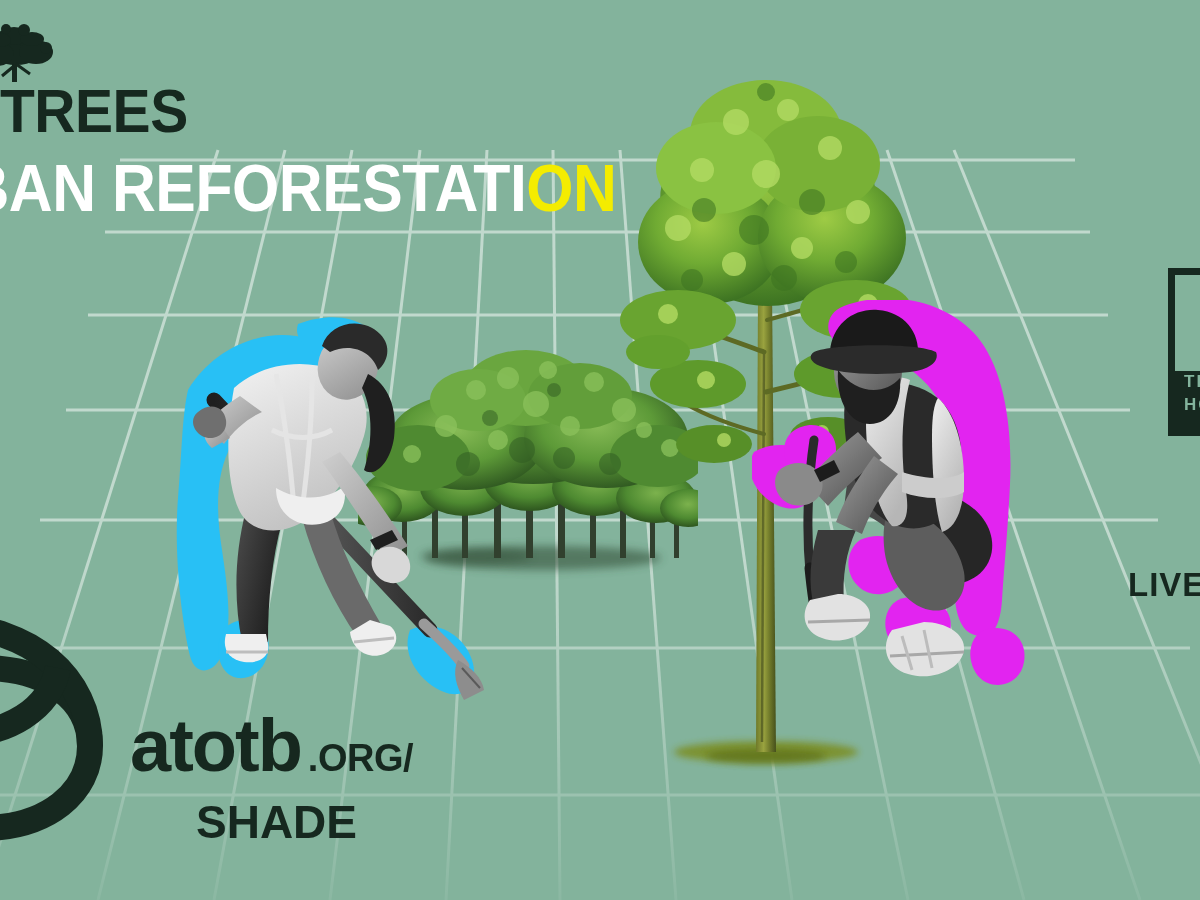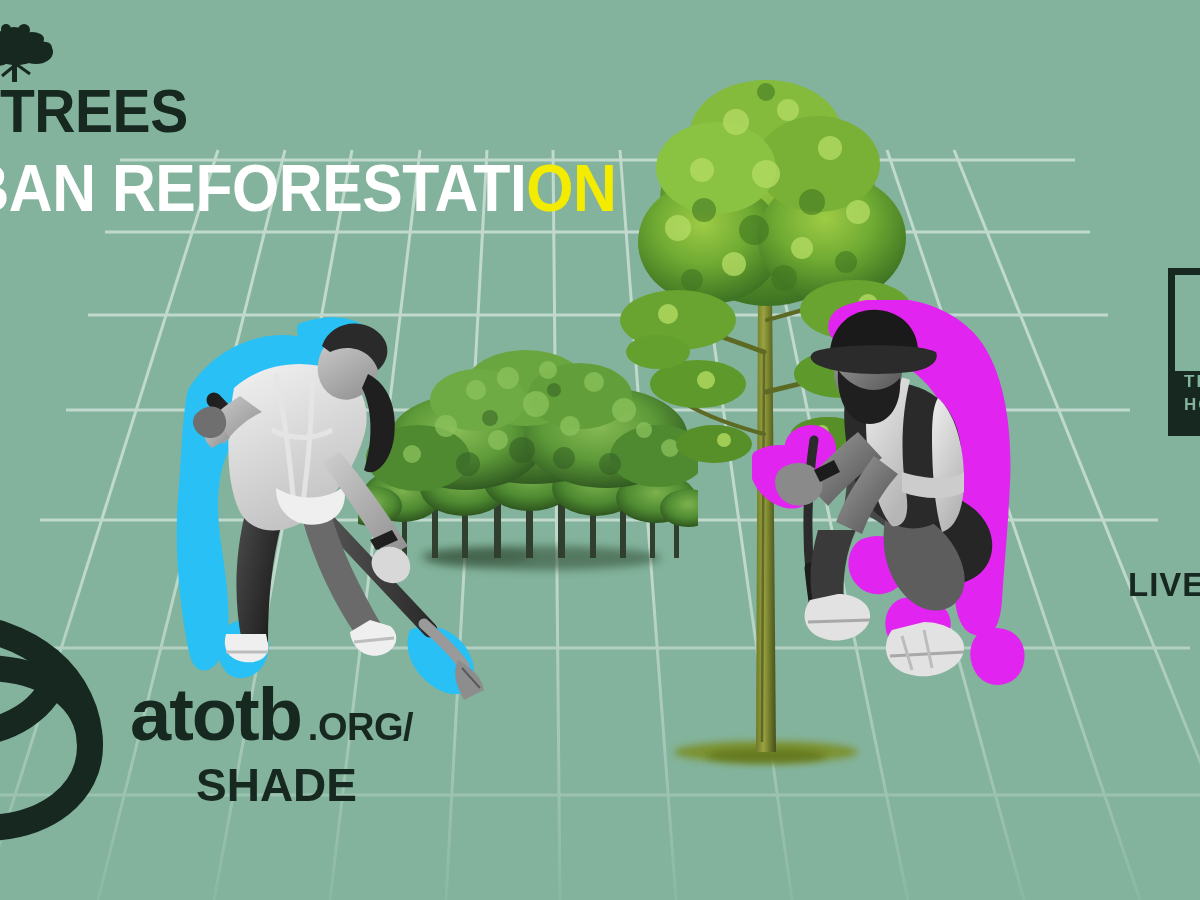--- a/index.html
+++ b/index.html
@@ -67,21 +67,21 @@
     position: absolute;
     left: -62px;
     top: 612px;
     width: 190px;
     height: 230px;
     z-index: 50;
   }
   #brand-text {
     position: absolute;
     left: 130px;
-    top: 678px;
+    top: 709px;
     z-index: 50;
     color: #16281f;
     line-height: 1;
   }
   .brand-row1 {
     display: flex;
     align-items: baseline;
     font-weight: 700;
   }
   .brand-word {
@@ -90,21 +90,21 @@
   }
   .brand-tld {
     font-size: 38px;
     letter-spacing: -0.5px;
     margin-left: 7px;
   }
   .brand-row2 {
     font-size: 46px;
     font-weight: 700;
     letter-spacing: 0px;
-    margin-top: 10px;
+    margin-top: 16px;
     margin-left: 66px;
   }
 
   
   #partner-logo {
     position: absolute;
     left: 1168px;
     top: 268px;
     width: 104px;
     height: 168px;

